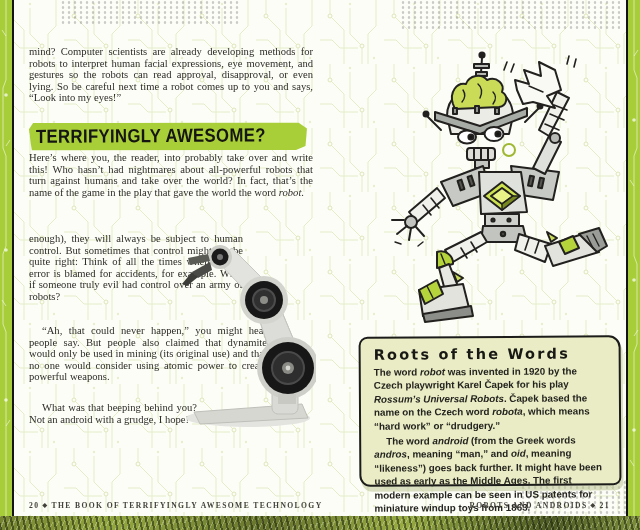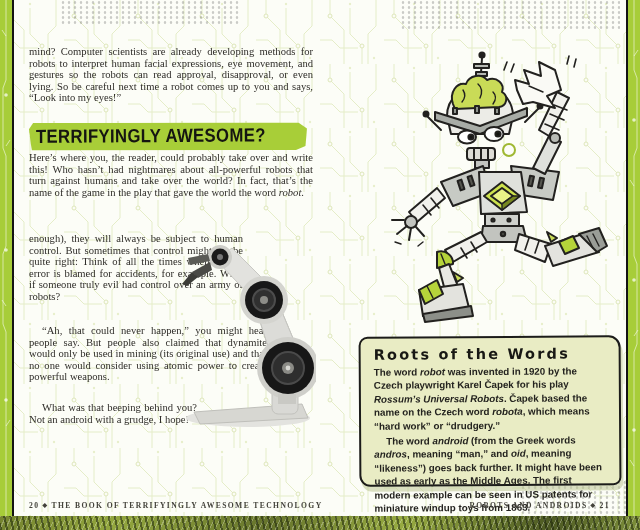--- a/index.html
+++ b/index.html
@@ -86,21 +86,21 @@
   <div class="speck" style="left:520px;top:480px;width:110px;height:34px;"></div>
 
   <div class="page-content">
 
     <div class="blk" style="left:29px;top:46px;width:284px;">mind? Computer scientists are already developing methods for robots to interpret human facial expressions, eye movement, and gestures so the robots can read approval, disapproval, or even lying. So be careful next time a robot comes up to you and says, “Look into my eyes!”</div>
 
     <div class="headline">
       <span>TERRIFYINGLY AWESOME?</span>
     </div>
 
-    <div class="blk" style="left:29px;top:152px;width:284px;"><span>Here’s where you, the reader, could probably take over and write this! Who hasn’t had nightmares about all-powerful robots that turn against humans and take over the world? In fact, that’s the name of the game in the play that gave the world the word </span><span style="font-style: italic;">robot</span><span>.</span></div>
+    <div class="blk" style="left:29px;top:152px;width:284px;"><span>Here’s where you, the reader, into probably take over and write this! Who hasn’t had nightmares about all-powerful robots that turn against humans and take over the world? In fact, that’s the name of the game in the play that gave the world the word </span><span style="font-style: italic;">robot</span><span>.</span></div>
     <div class="blk" style="left:29px;top:233px;width:214px;"><span>enough), they will always be subject to human control. But sometimes that control might not be quite right: Think of all the times when human error is blamed for accidents, for example. What if someone truly evil had control over an army of robots?</span></div>
     <div class="blk indent" style="left:29px;top:325px;width:238px;"><span>“Ah, that could never happen,” you might hear people say. But people also claimed that dynamite would only be used in mining (its original use) and that no one would consider using atomic power to create powerful weapons.</span></div>
     <div class="blk indent" style="left:29px;top:402px;width:168px;"><span>What was that beeping behind you? Not an android with a grudge, I hope!</span></div>
 
     <svg class="arm-illo" width="140" height="186" viewBox="0 0 140 186" aria-hidden="true">
       <ellipse cx="72" cy="174" rx="62" ry="9" fill="#e3e3df"></ellipse>
       <polygon points="18,168 126,160 132,174 24,180" fill="#d7d7d2" stroke="#bfbfba" stroke-width="1"></polygon>
       <rect x="96" y="126" width="26" height="44" rx="6" fill="#d9d9d5" stroke="#c2c2bd"></rect>
 
       <polygon points="100,128 76,52 96,44 126,116" fill="#dedeb a" stroke="#c6c6c1" fill-opacity="1"></polygon>

